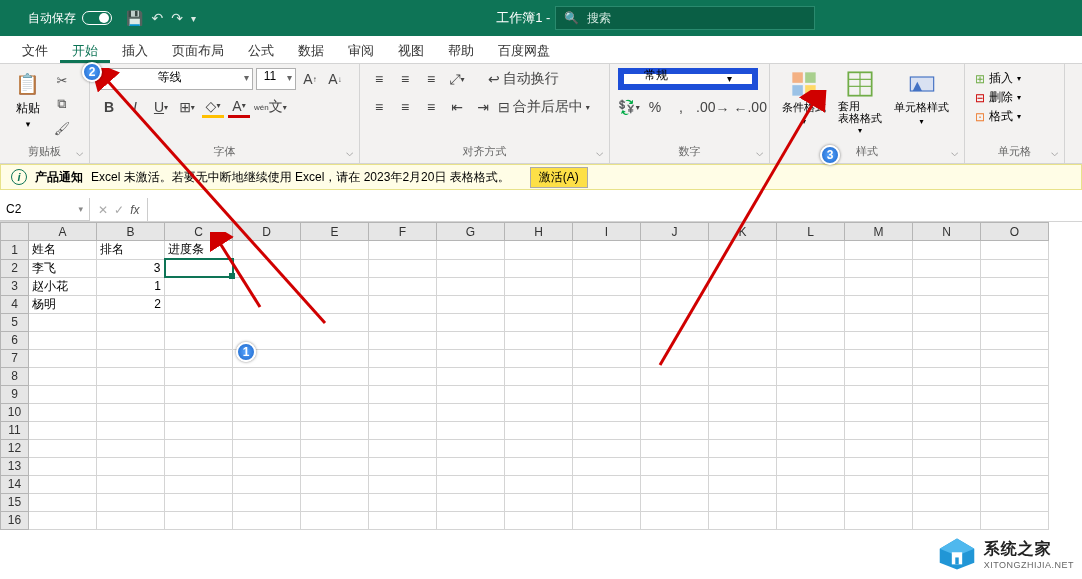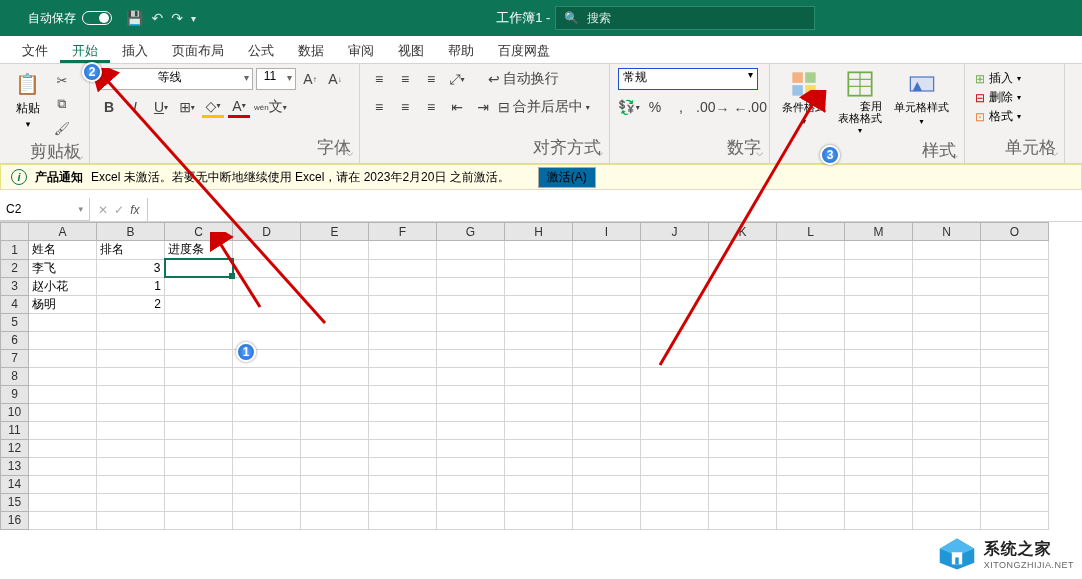--- a/index.html
+++ b/index.html
@@ -14,52 +14,52 @@
 .title-center { position: absolute; left: 50%; transform: translateX(-50%); font-size: 13px; }
 .search-box { position: absolute; left: 555px; width: 260px; height: 24px; background: #0a5f45; border: 1px solid #2a8a6e; display: flex; align-items: center; padding: 0 8px; color: #cfe6dd; gap: 8px; }
 
 .tabs { background: #fff; height: 28px; display: flex; border-bottom: 1px solid #d4d4d4; padding-left: 10px; }
 .tab { padding: 6px 12px 4px; font-size: 13px; color: #333; cursor: pointer; }
 .tab.active { border-bottom: 3px solid #0e7456; font-weight: normal; color: #0e7456; }
 
 .ribbon { height: 100px; background: #f3f2f1; border-bottom: 1px solid #d4d4d4; display: flex; }
 .group { border-right: 1px solid #d4d4d4; padding: 4px 8px 2px; display: flex; flex-direction: column; justify-content: space-between; }
 .group-content { display: flex; gap: 4px; align-items: flex-start; flex: 1; }
-.group-label { font-size: 17px; color: #666; text-align: right; padding: 2px 0; position: relative; }
+.group-label { font-size: 11px; color: #666; text-align: center; padding: 2px 0; position: relative; }
 .group-label::after { content: '⌵'; font-size: 9px; position: absolute; right: -2px; bottom: 2px; color: #888; }
 
 .big-btn { display: flex; flex-direction: column; align-items: center; gap: 2px; padding: 2px 6px; }
 .big-btn .icon-box { width: 28px; height: 28px; display: flex; align-items: center; justify-content: center; font-size: 20px; }
 .big-btn .lbl { font-size: 12px; }
 
 .small-btns { display: flex; flex-direction: column; gap: 4px; padding-top: 2px; }
 .small-row { display: flex; gap: 4px; align-items: center; }
 .sbtn { width: 20px; height: 20px; display: flex; align-items: center; justify-content: center; font-size: 13px; color: #555; border: 1px solid transparent; }
 
 .font-select { display: flex; gap: 3px; }
 .sel { border: 1px solid #b0b0b0; background: #fff; height: 22px; font-size: 12px; padding: 0 16px 0 4px; position: relative; text-align: center; }
 .sel::after { content: '▾'; position: absolute; right: 3px; top: 3px; font-size: 10px; color: #666; }
 .sel.font { width: 155px; }
 .sel.size { width: 40px; }
 
 .fmt-btn { min-width: 22px; height: 22px; display: inline-flex; align-items: center; justify-content: center; font-size: 14px; color: #444; }
 .underline-color { border-bottom: 3px solid #c00; }
 .fill-color { border-bottom: 3px solid #ffc000; }
 
-.number-sel { border: 1px solid #1d4ed8; background: #fff; width: 140px; height: 22px; font-size: 12px; padding: 0 4px; display: flex; align-items: flex-start; justify-content: space-between; }
+.number-sel { border: 6px solid #1d4ed8; background: #fff; width: 140px; height: 22px; font-size: 12px; padding: 0 20px; display: flex; align-items: flex-end; justify-content: space-between; }
 
 .style-btn { display: flex; flex-direction: column; align-items: center; gap: 2px; padding: 2px 4px; font-size: 11px; }
 .style-btn .sicon { width: 28px; height: 28px; }
 
 .cells-col { display: flex; flex-direction: column; gap: 2px; padding: 2px; }
 .cells-item { display: flex; align-items: center; gap: 4px; font-size: 12px; }
 
 .notice-bar { background: #fffde6; border: 1px solid #e8e28a; height: 26px; display: flex; align-items: center; padding: 0 10px; gap: 8px; font-size: 12px; }
 .notice-icon { width: 16px; height: 16px; border: 1.5px solid #0e7456; border-radius: 50%; display: flex; align-items: center; justify-content: center; color: #0e7456; font-size: 11px; font-style: italic; font-weight: bold; }
-.activate-btn { background: #0369a1; border: 1px solid #aaa; padding: 1px 8px; font-size: 12px; margin-left: 20px; }
+.activate-btn { background: #fde047; border: 1px solid #aaa; padding: 1px 8px; font-size: 12px; margin-left: 12px; }
 
 .namebox-row { height: 24px; display: flex; border-bottom: 1px solid #d4d4d4; margin-top: 8px; }
 .namebox { width: 90px; border: 1px solid #ccc; border-top:none; border-left:none; padding: 3px 6px; font-size: 12px; display: flex; align-items: center; justify-content: space-between; }
 .fn-btns { display: flex; align-items: center; gap: 6px; padding: 0 8px; color: #aaa; }
 .formula-bar { flex: 1; padding: 3px 6px; font-size: 12px; border-left: 1px solid #ccc; }
 
 .grid-area { position: relative; overflow: hidden; height: 330px; }
 .grid-table { border-collapse: collapse; font-size: 12px; }
 .grid-table th { background: #e6e6e6; border: 1px solid #b5b5b5; font-weight: normal; color: #333; }
 .col-h { width: 68px; height: 18px; }
@@ -218,21 +218,21 @@
         <span>条件格式</span>
         <span style="font-size:8px">▾</span>
       </div>
       <div class="style-btn">
         <svg class="sicon" viewBox="0 0 24 24">
             <rect x="2" y="2" width="20" height="20" fill="none" stroke="#70ad47" stroke-width="1.5"></rect>
             <line x1="2" y1="8" x2="22" y2="8" stroke="#70ad47"></line>
             <line x1="2" y1="14" x2="22" y2="14" stroke="#70ad47"></line>
             <line x1="12" y1="2" x2="12" y2="22" stroke="#70ad47"></line>
           </svg>
-        <span style="white-space:pre-line;text-align:right;line-height:1.1">套用
+        <span style="white-space:pre-line;text-align:left;line-height:1.1">套用
 表格格式</span>
         <span style="font-size:8px">▾</span>
       </div>
       <div class="style-btn">
         <svg class="sicon" viewBox="0 0 24 24">
             <rect x="2" y="6" width="20" height="12" fill="#d9e1f2" stroke="#4472c4"></rect>
             <path d="M4 18 L8 10 L12 18 Z" fill="#4472c4"></path>
           </svg>
         <span>单元格样式</span>
         <span style="font-size:8px">▾</span>
@@ -261,21 +261,21 @@
           </div>
       </div>
     </div>
     <div class="group-label">单元格</div>
   </div>
 </div>
 
 <div class="notice-bar">
   <div class="notice-icon">i</div>
   <b>产品通知</b>
-  <span>Excel 未激活。若要无中断地继续使用 Excel，请在 2023年2月20日 之前激活。</span>
+  <span>Excel 未激活。若要无中断地继续使用 Excel，请在 2023年2月20日 表格格式。</span>
   <button class="activate-btn">激活(A)</button>
 </div>
 
 <div class="namebox-row">
   <div class="namebox">
     <span>C2</span>
       <span style="font-size:9px;color:#888">▾</span>
   </div>
   <div class="fn-btns">
     <span>✕</span>

